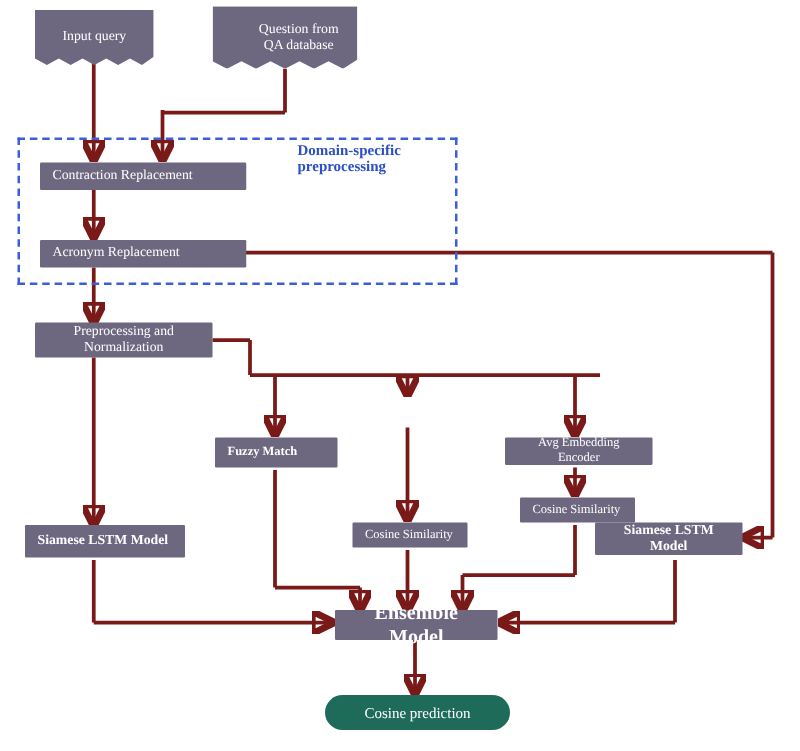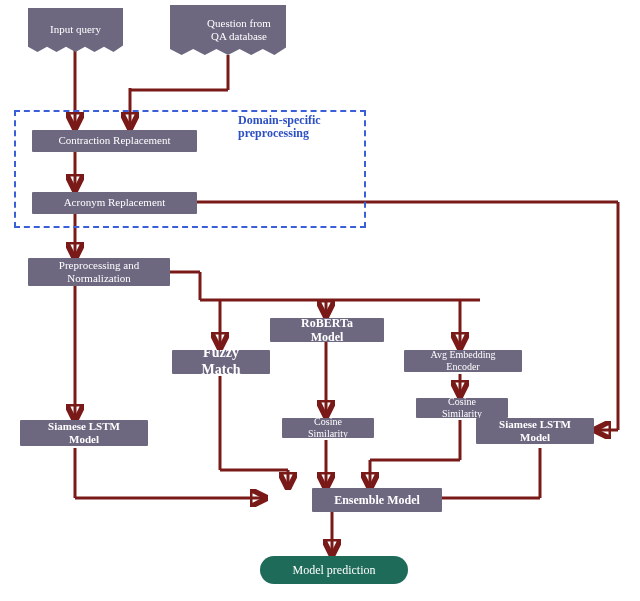--- a/index.html
+++ b/index.html
@@ -18,23 +18,23 @@
     width: 616px;
     height: 601px;
   }
   .node {
     position: absolute;
     background: #6d6780;
     color: #fff;
     font-size: 11px;
     display: flex;
     align-items: center;
-    justify-content: center;
+    justify-content: flex-start;
     text-align: center;
-    padding: 4px 22px;
+    padding: 4px 10px;
     line-height: 1.2;
     border-radius: 1px;
   }
   .node-tiny { font-size: 10px; }
   .doc {
     position: absolute;
     background: #6d6780;
     color: #fff;
     font-size: 11px;
     display: flex;
@@ -159,25 +159,22 @@
   </div>
 
   <div class="node" style="left:32px; top:192px; width:165px; height:22px;">
     <span>Acronym Replacement</span>
   </div>
 
   <div class="node" style="left:28px; top:258px; width:142px; height:28px;">
     <span>Preprocessing and Normalization</span>
   </div>
 
-  <div class="node" style="left:270px; top:318px; width:114px; height:24px; font-size:12px; font-weight:bold;">
-    <span>RoBERTa Model</span>
-  </div>
-
-  <div class="node" style="left:172px; top:350px; width:98px; height:24px; font-size:14px; font-weight:bold;">
+
+  <div class="node" style="left:172px; top:350px; width:98px; height:24px; font-size:10px; font-weight:bold;">
     <span>Fuzzy Match</span>
   </div>
 
   <div class="node node-tiny" style="left:404px; top:350px; width:118px; height:22px;">
     <span>Avg Embedding Encoder</span>
   </div>
 
   <div class="node node-tiny" style="left:416px; top:398px; width:92px; height:20px;">
     <span>Cosine Similarity</span>
   </div>
@@ -187,21 +184,21 @@
   </div>
 
   <div class="node" style="left:20px; top:420px; width:128px; height:26px; font-size:11px; font-weight:bold;">
     <span>Siamese LSTM Model</span>
   </div>
 
   <div class="node" style="left:476px; top:418px; width:118px; height:26px; font-size:11px; font-weight:bold;">
     <span>Siamese LSTM Model</span>
   </div>
 
-  <div class="node" style="left:268px; top:488px; width:130px; height:24px; font-size:12px; font-weight:bold;margin-left:44px;">
+  <div class="node" style="left:268px; top:488px; width:130px; height:24px; font-size:16px; font-weight:bold;">
     <span>Ensemble Model</span>
   </div>
 
   <div class="pill" style="left:260px; top:556px; width:148px; height:28px;">
-    <span>Model prediction</span>
+    <span>Cosine prediction</span>
   </div>
 
 </div>
 
 </body></html>

